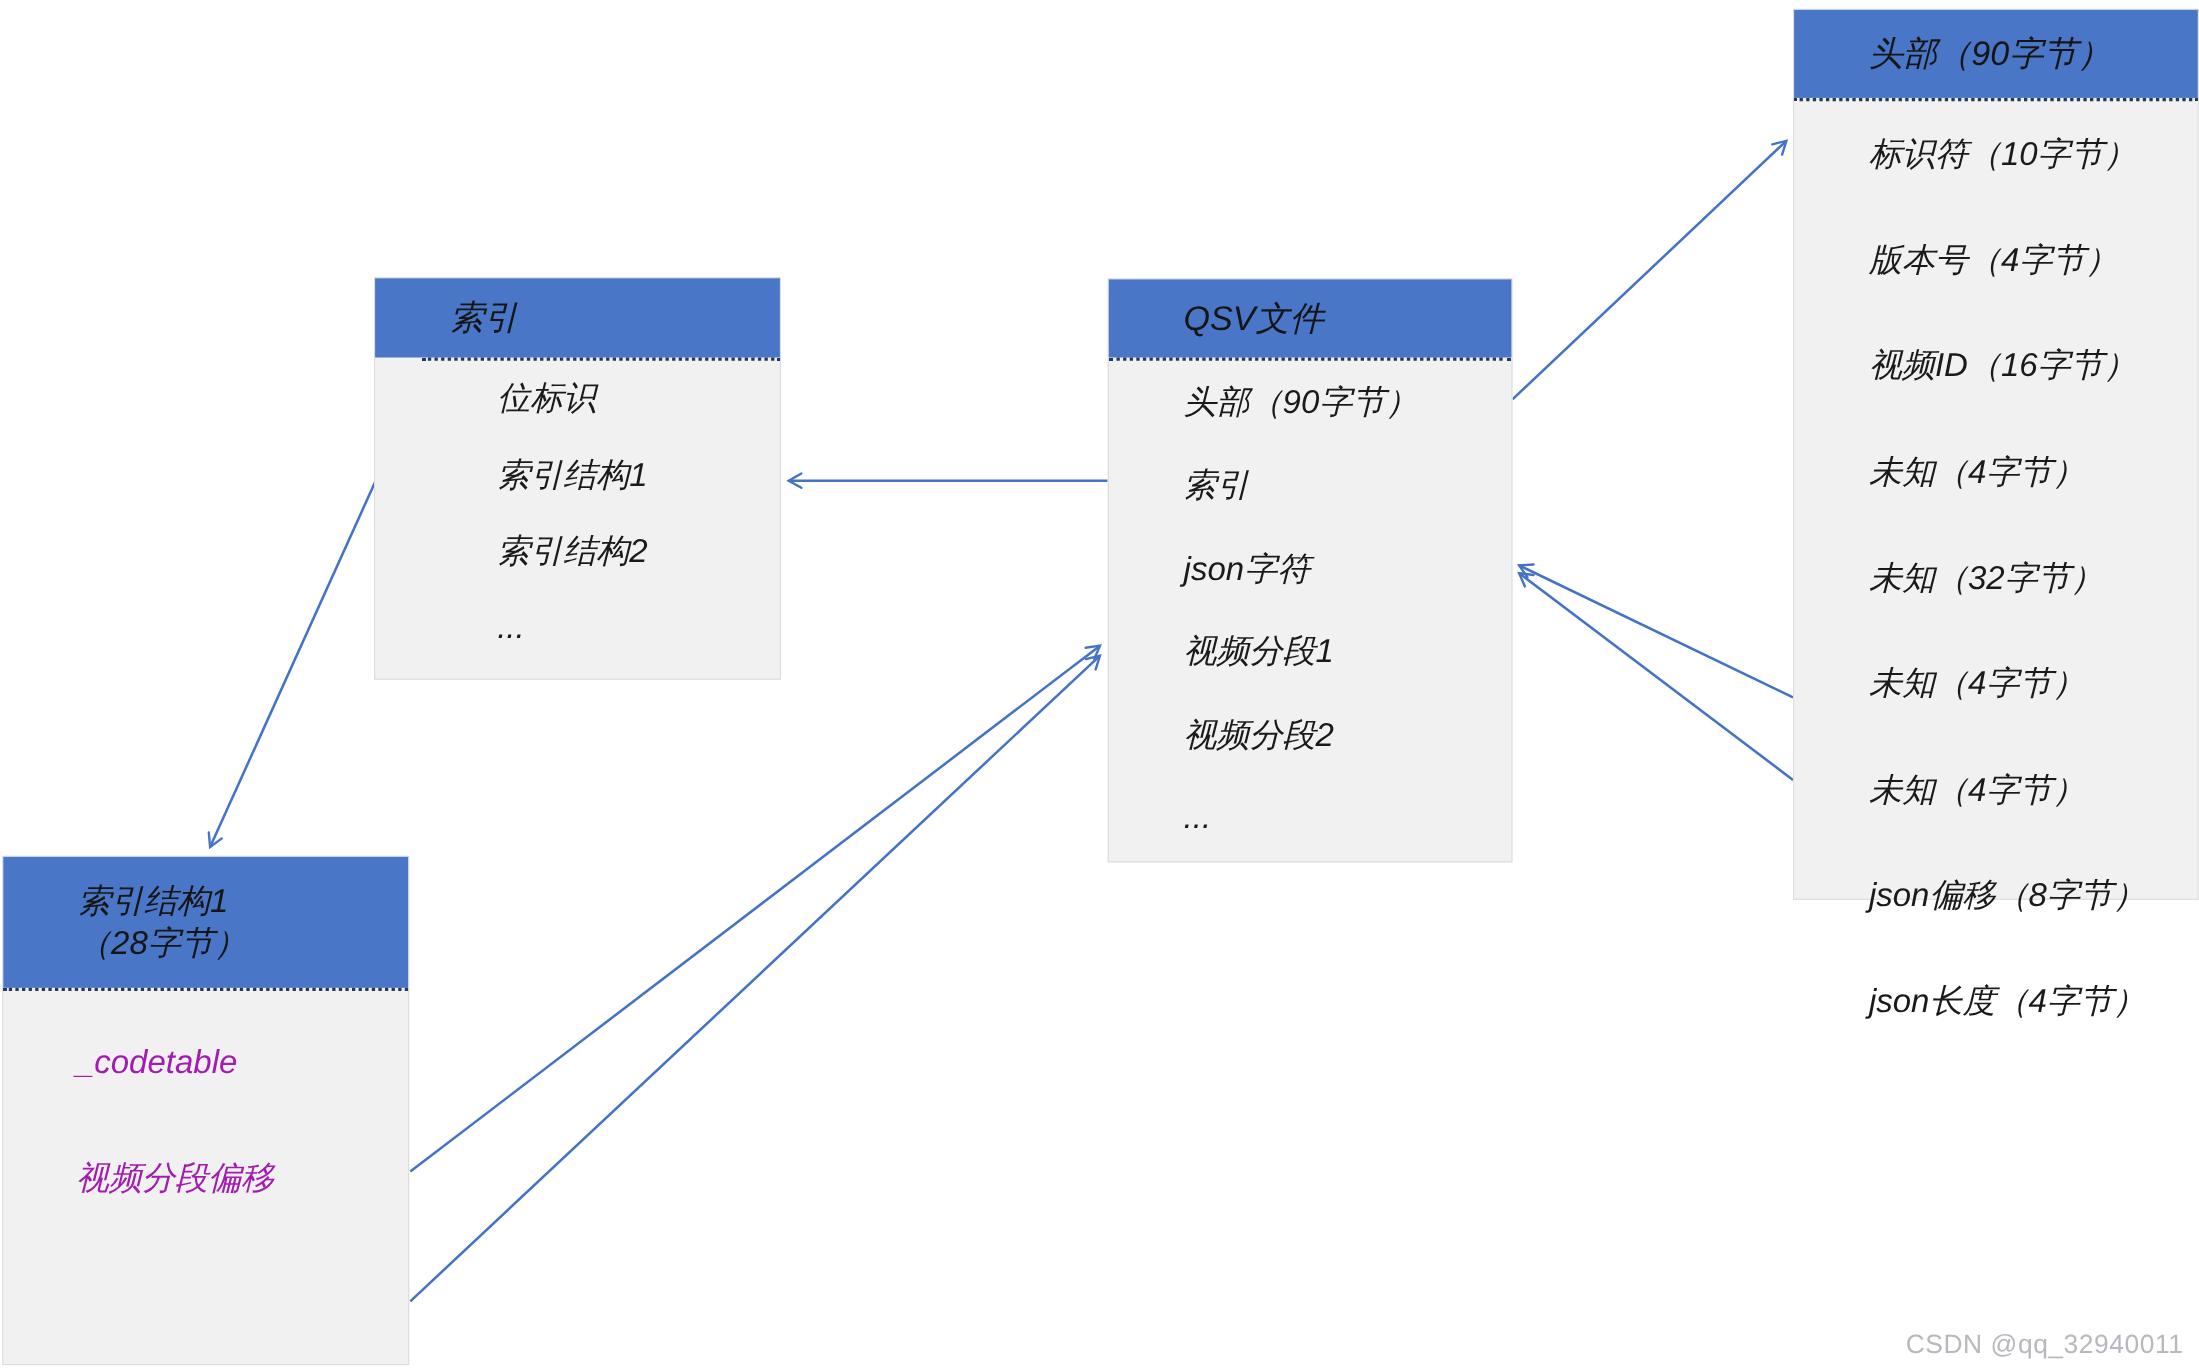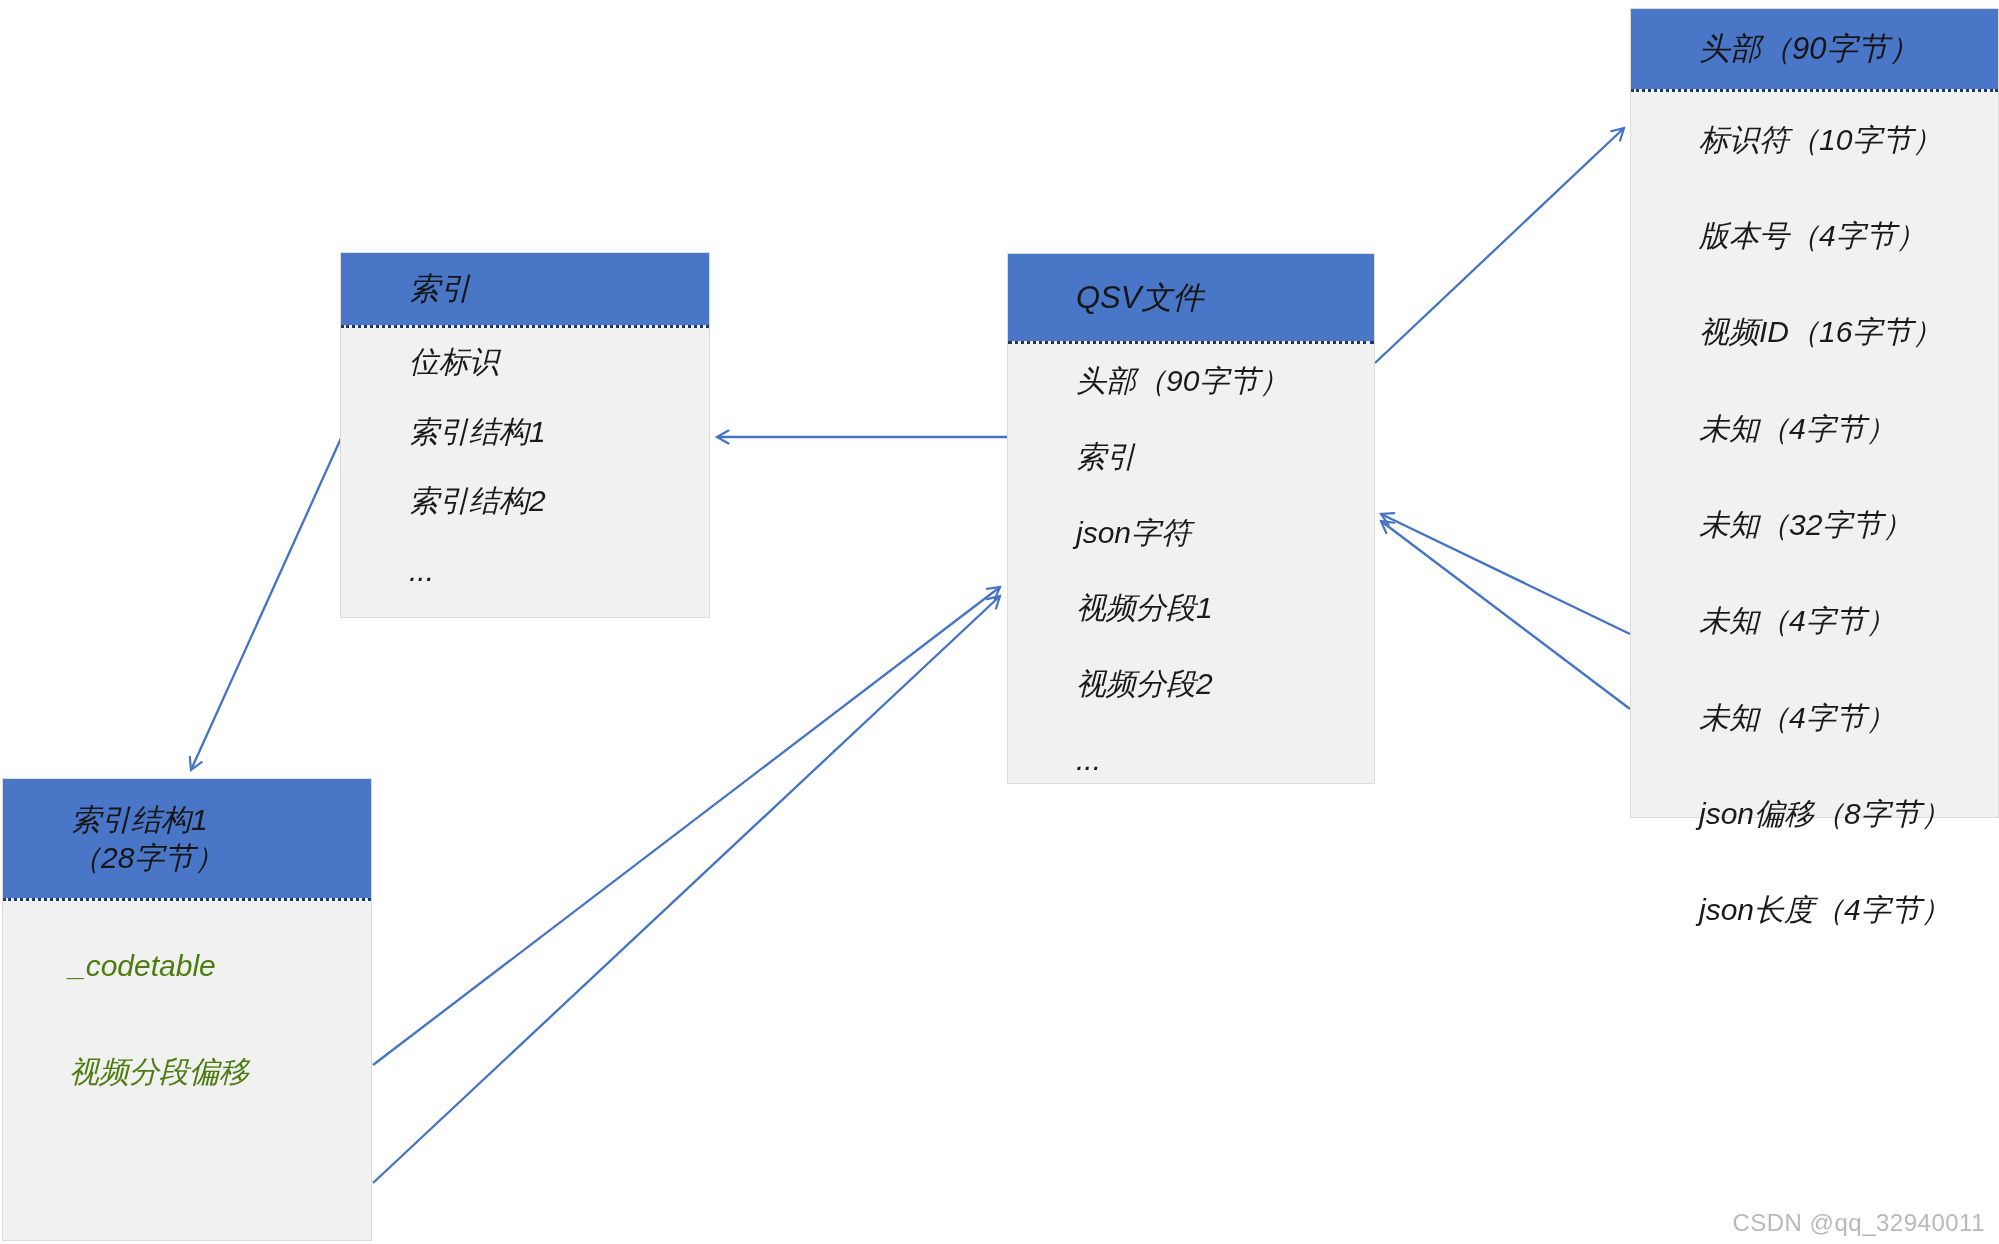--- a/index.html
+++ b/index.html
@@ -63,30 +63,30 @@
     white-space: nowrap;
   }
   .row-multiline {
     flex: 1;
     display: flex;
     flex-direction: column;
     justify-content: center;
     padding-left: 66px;
     font-size: 30px;
     line-height: 38px;
-    color: #4d7c0f;
+    color: #a21caf;
     white-space: nowrap;
   }
   
   #index-box   { left: 340px;  top: 252px; width: 370px; height: 366px; }
   #index-box   .box-header { height: 72px; }
-  #index-box   .box-body   { height: 281px; }
+  #index-box   .box-body   { height: 281px; margin-left: 43px; }
 
   #qsv-box     { left: 1007px; top: 253px; width: 368px; height: 531px; }
-  #qsv-box     .box-header { height: 87px; }
+  #qsv-box     .box-header { height: 71px; }
   #qsv-box     .box-body   { height: 457px; }
 
   #file-header-box { left: 1630px; top: 8px; width: 369px; height: 810px; }
   #file-header-box .box-header { height: 80px; }
   #file-header-box .box-body   { height: 870px; }
 
   #index-struct-box { left: 2px; top: 778px; width: 370px; height: 463px; }
   #index-struct-box .box-header { height: 119px; font-size: 30px; line-height: 38px; }
   #index-struct-box .box-body   { height: 341px; padding: 12px 0 8px 0; }
 

